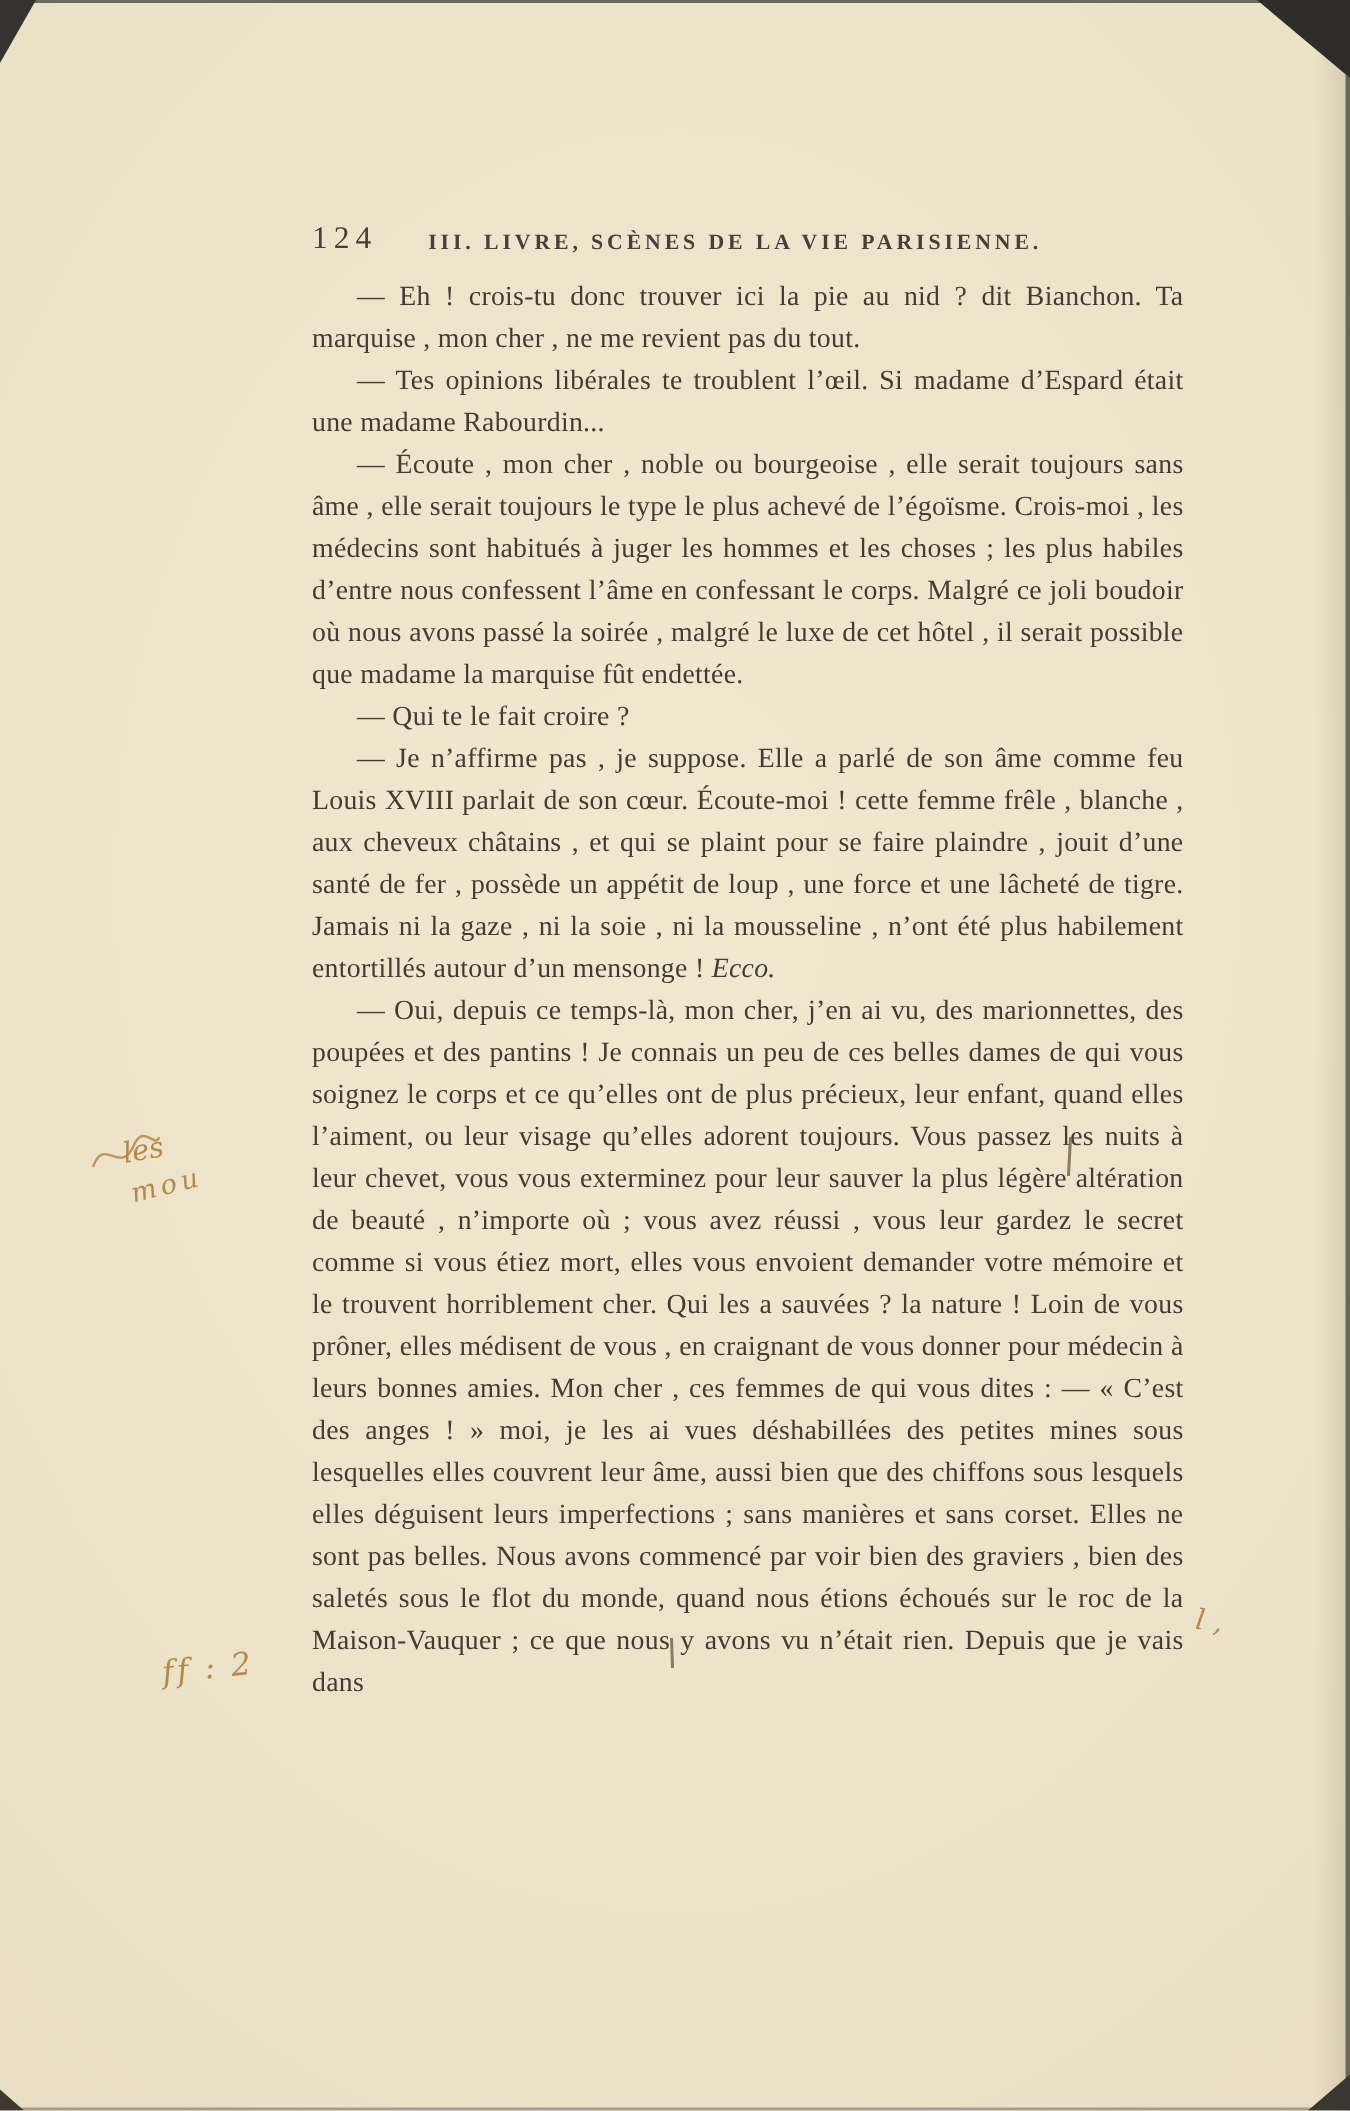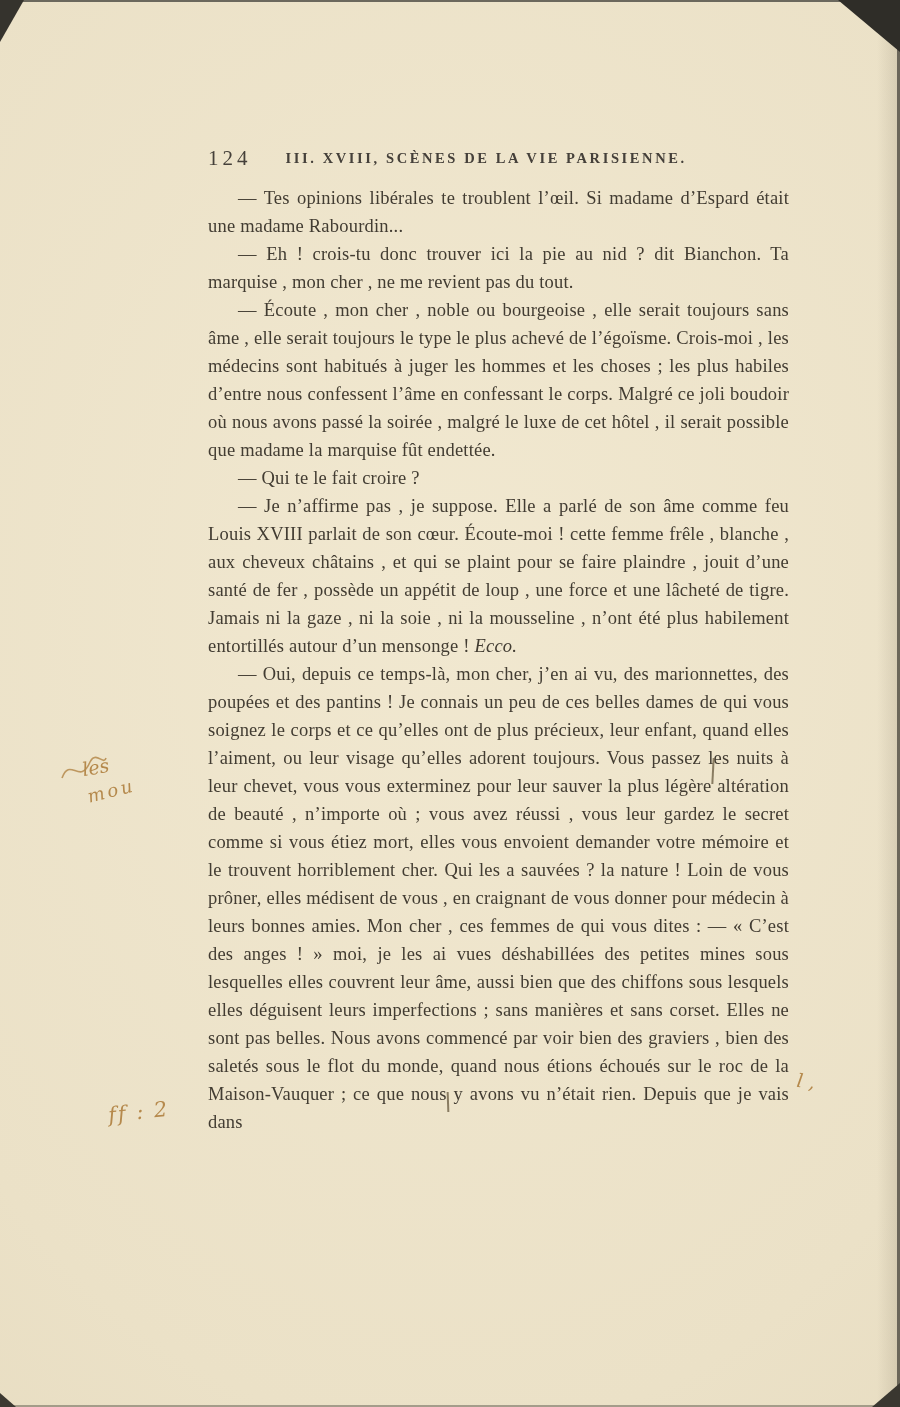--- a/index.html
+++ b/index.html
@@ -24,21 +24,21 @@
                  background: linear-gradient(to right, rgba(110,100,78,0), rgba(110,100,78,.16)); }
   .corner { position: absolute; width: 0; height: 0; }
   .corner-tl { top: 0; left: 0;  border-top: 42px solid #35332d; border-right: 24px solid transparent; }
   .corner-tr { top: 0; right: 0; border-top: 52px solid #2f2d28; border-left: 62px solid transparent; }
   .corner-bl { bottom: 0; left: 0;  border-bottom: 14px solid #3c3931; border-right: 16px solid transparent; }
   .corner-br { bottom: 0; right: 0; border-bottom: 24px solid #3a3730; border-left: 28px solid transparent; }
 
   
   .page-header {
     position: absolute; top: 146px; left: 208px; width: 582px;
-    display: flex; align-items: center;
+    display: flex; align-items: flex-end;
     color: #45403a;
   }
   .page-number { font-size: 21px; letter-spacing: 4px; }
   .running-title {
     margin-left: 34px;
     font-size: 14.5px; font-weight: 700;
     letter-spacing: 2.6px;
     white-space: nowrap;
   }
   .textblock {
@@ -76,26 +76,26 @@
   <div class="edge-bottom"></div>
   <div class="edge-right"></div>
   <div class="shade-right"></div>
   <div class="corner corner-tl"></div>
   <div class="corner corner-tr"></div>
   <div class="corner corner-bl"></div>
   <div class="corner corner-br"></div>
 
   <header class="page-header">
     <span class="page-number">124</span>
-    <span class="running-title">III. XVIII, SCÈNES DE LA VIE PARISIENNE.</span>
+    <span class="running-title">III. LIVRE, SCÈNES DE LA VIE PARISIENNE.</span>
   </header>
 
   <main class="textblock">
+    <p>— Eh&nbsp;! crois-tu donc trouver ici la pie au nid&nbsp;? dit Bianchon. Ta marquise&nbsp;, mon cher&nbsp;, ne me revient pas du tout.</p>
     <p>— Tes opinions libérales te troublent l’œil. Si madame d’Espard était une madame Rabourdin...</p>
-    <p>— Eh&nbsp;! crois-tu donc trouver ici la pie au nid&nbsp;? dit Bianchon. Ta marquise&nbsp;, mon cher&nbsp;, ne me revient pas du tout.</p>
     <p>— Écoute&nbsp;, mon cher&nbsp;, noble ou bourgeoise&nbsp;, elle serait toujours sans âme&nbsp;, elle serait toujours le type le plus achevé de l’égoïsme. Crois-moi&nbsp;, les médecins sont habitués à juger les hommes et les choses&nbsp;; les plus habiles d’entre nous confessent l’âme en confessant le corps. Malgré ce joli boudoir où nous avons passé la soirée&nbsp;, malgré le luxe de cet hôtel&nbsp;, il serait possible que madame la marquise fût endettée.</p>
     <p>— Qui te le fait croire&nbsp;?</p>
     <p><span>— Je n’affirme pas&nbsp;, je suppose. Elle a parlé de son âme comme feu Louis XVIII parlait de son cœur. Écoute-moi&nbsp;! cette femme frêle&nbsp;, blanche&nbsp;, aux cheveux châtains&nbsp;, et qui se plaint pour se faire plaindre&nbsp;, jouit d’une santé de fer&nbsp;, possède un appétit de loup&nbsp;, une force et une lâcheté de tigre. Jamais ni la gaze&nbsp;, ni la soie&nbsp;, ni la mousseline&nbsp;, n’ont été plus habilement entortillés autour d’un mensonge&nbsp;!</span>
       <em>Ecco.</em></p>
     <p>— Oui, depuis ce temps-là, mon cher, j’en ai vu, des marionnettes, des poupées et des pantins&nbsp;! Je connais un peu de ces belles dames de qui vous soignez le corps et ce qu’elles ont de plus précieux, leur enfant, quand elles l’aiment, ou leur visage qu’elles adorent toujours. Vous passez les nuits à leur chevet, vous vous exterminez pour leur sauver la plus légère altération de beauté&nbsp;, n’importe où&nbsp;; vous avez réussi&nbsp;, vous leur gardez le secret comme si vous étiez mort, elles vous envoient demander votre mémoire et le trouvent horriblement cher. Qui les a sauvées&nbsp;? la nature&nbsp;! Loin de vous prôner, elles médisent de vous&nbsp;, en craignant de vous donner pour médecin à leurs bonnes amies. Mon cher&nbsp;, ces femmes de qui vous dites&nbsp;: — «&nbsp;C’est des anges&nbsp;!&nbsp;» moi, je les ai vues déshabillées des petites mines sous lesquelles elles couvrent leur âme, aussi bien que des chiffons sous lesquels elles déguisent leurs imperfections&nbsp;; sans manières et sans corset. Elles ne sont pas belles. Nous avons commencé par voir bien des graviers&nbsp;, bien des saletés sous le flot du monde, quand nous étions échoués sur le roc de la Maison-Vauquer&nbsp;; ce que nous y avons vu n’était rien. Depuis que je vais dans</p>
   </main>
 
   <svg class="squiggle" width="48" height="40" viewBox="0 0 48 40">
     <path d="M2 30 C 10 8, 20 38, 30 14 C 36 2, 44 18, 46 10" stroke="#b5894c" stroke-width="1.6" fill="none" opacity="0.85"></path>
   </svg>

